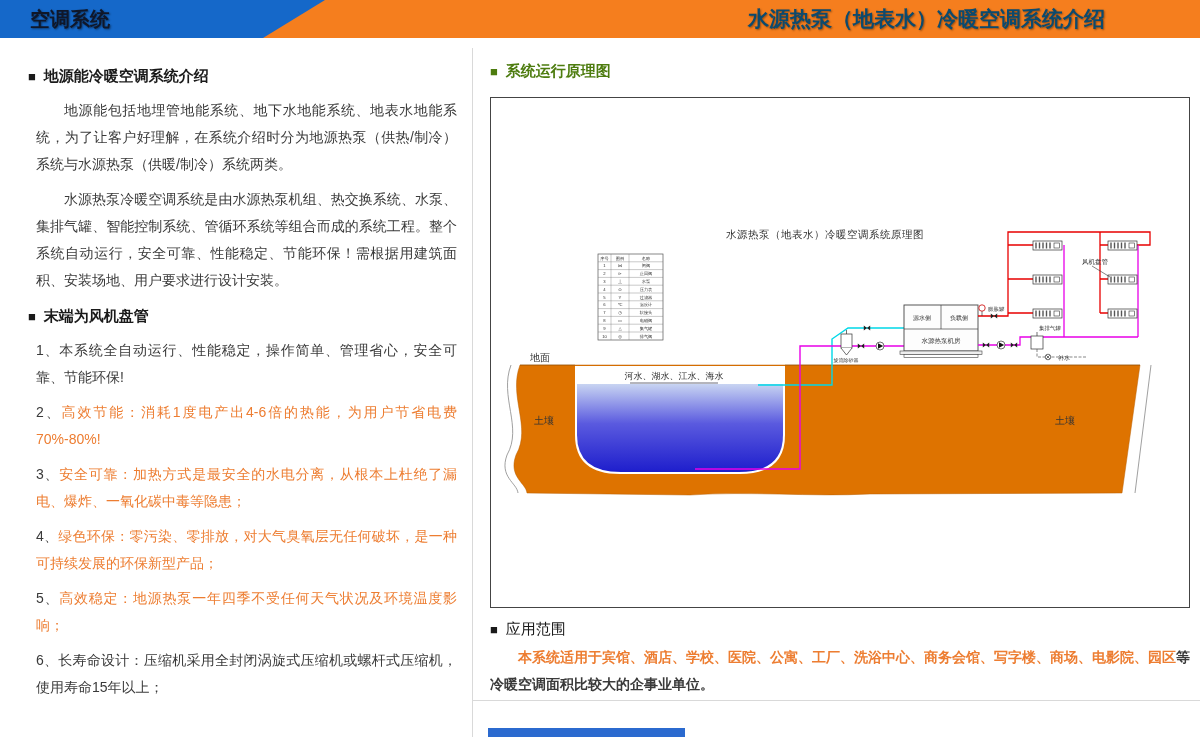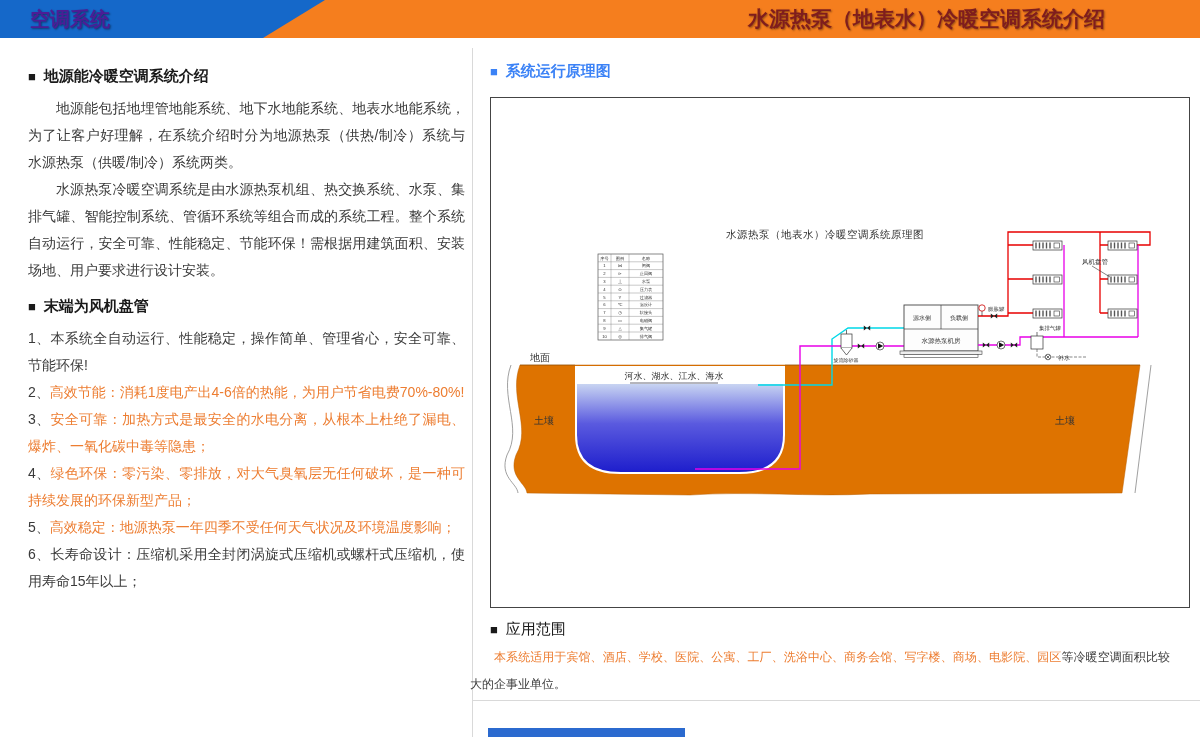--- a/index.html
+++ b/index.html
@@ -3,37 +3,37 @@
 <meta charset="utf-8">
 <style>
   html,body{margin:0;padding:0;background:#fff;}
   .page{position:relative;width:1200px;height:737px;background:#fff;overflow:hidden;
         font-family:"Liberation Sans","DejaVu Sans",sans-serif;color:#3a3a3a;}
   
   .hdr{position:absolute;left:0;top:0;width:1200px;height:38px;background:#F57E1E;}
   .hdr-blue{position:absolute;left:0;top:0;width:1200px;height:38px;background:#1568C9;
             clip-path:polygon(0 0,325px 0,263px 38px,0 38px);}
   .hdr-title-left{position:absolute;left:30px;top:0;height:38px;line-height:38px;
-            font-size:20px;font-weight:bold;color:#4c1d95;text-shadow:1px 1px 2px rgba(0,0,0,.45);}
+            font-size:20px;font-weight:bold;color:#0f172a;text-shadow:1px 1px 2px rgba(0,0,0,.45);}
   .hdr-title-right{position:absolute;right:95px;top:0;height:38px;line-height:38px;
-            font-size:21px;font-weight:bold;color:#7f1d1d;text-shadow:1px 1px 2px rgba(0,0,0,.4);}
+            font-size:21px;font-weight:bold;color:#0c4a6e;text-shadow:1px 1px 2px rgba(0,0,0,.4);}
   
   .leftcol{position:absolute;left:28px;top:56px;width:437px;font-size:14px;line-height:27px;}
   .sec-title{font-size:15px;font-weight:bold;color:#1a1a1a;margin:8px 0 6px 0;line-height:24px;}
   .sec-title .sq{font-size:13px;margin-right:8px;}
-  .leftcol p{margin:0;text-align:justify;}
+  .leftcol p{margin:8px;text-align:justify;}
   .indent2{text-indent:2em;}
   .orange{color:#ED7D31;}
   .hl{text-indent:1.5em;margin-top:2px;}
   .feat{margin-top:10px;}
-  .diag-title{position:absolute;left:490px;top:62px;width:700px;font-size:15px;font-weight:bold;color:#3b82f6;}
+  .diag-title{position:absolute;left:490px;top:62px;width:700px;font-size:15px;font-weight:bold;color:#4d7c0f;}
   .diag-title .sq,.apply-title .sq{font-size:13px;margin-right:8px;}
   .diag-box{position:absolute;left:490px;top:97px;width:760px;height:511px;}
   .apply-title{position:absolute;left:490px;top:620px;width:700px;font-size:15px;font-weight:normal;color:#1a1a1a;}
-  .apply-text{position:absolute;left:470px;top:644px;width:700px;font-size:12px;line-height:27px;text-align:justify;}
+  .apply-text{position:absolute;left:490px;top:644px;width:700px;font-size:14px;line-height:27px;text-align:justify;font-weight:bold;}
   
   .vdiv{position:absolute;left:472px;top:48px;width:1px;height:689px;background:#d9d9d9;}
   .hdiv{position:absolute;left:472px;top:700px;width:728px;height:1px;background:#d9d9d9;}
   .bluestrip{position:absolute;left:488px;top:728px;width:197px;height:9px;background:#2B6ACF;}
   svg{font-family:"Liberation Sans","DejaVu Sans",sans-serif;}
   svg text{fill:#333;}
 </style>
 </head>
 <body>
 

